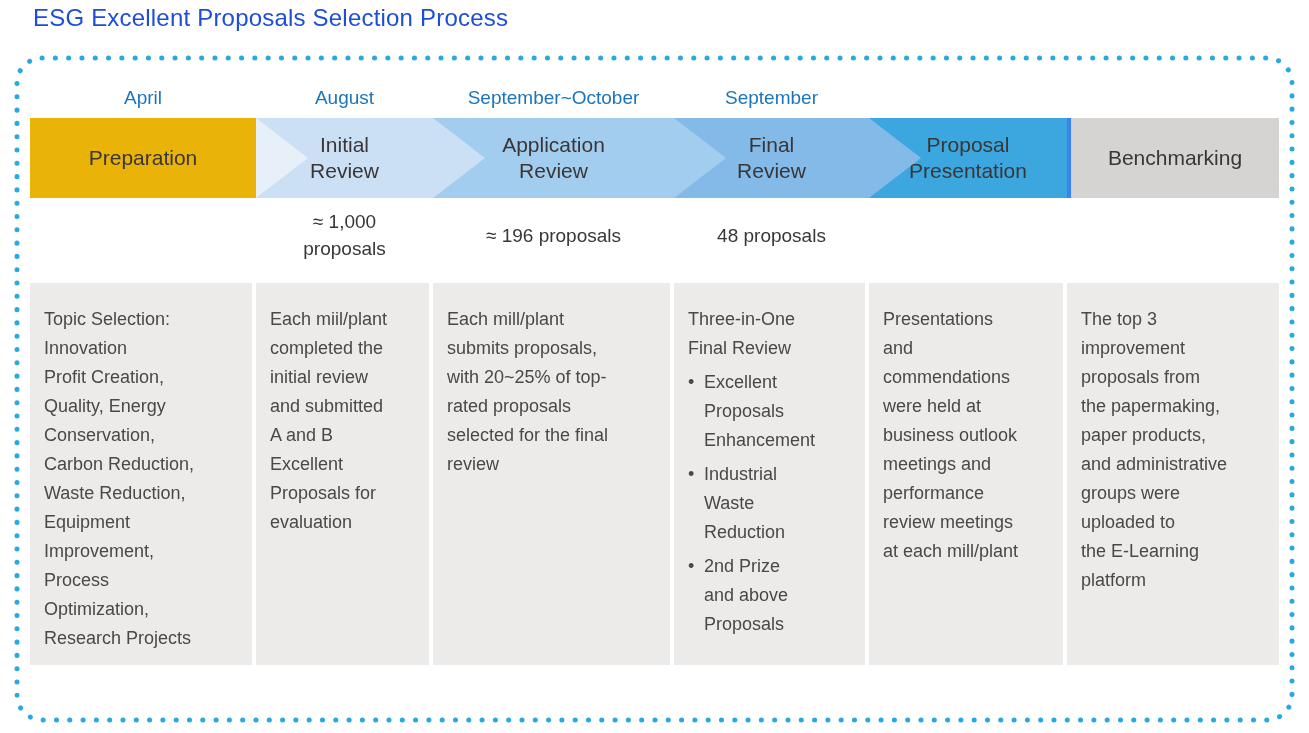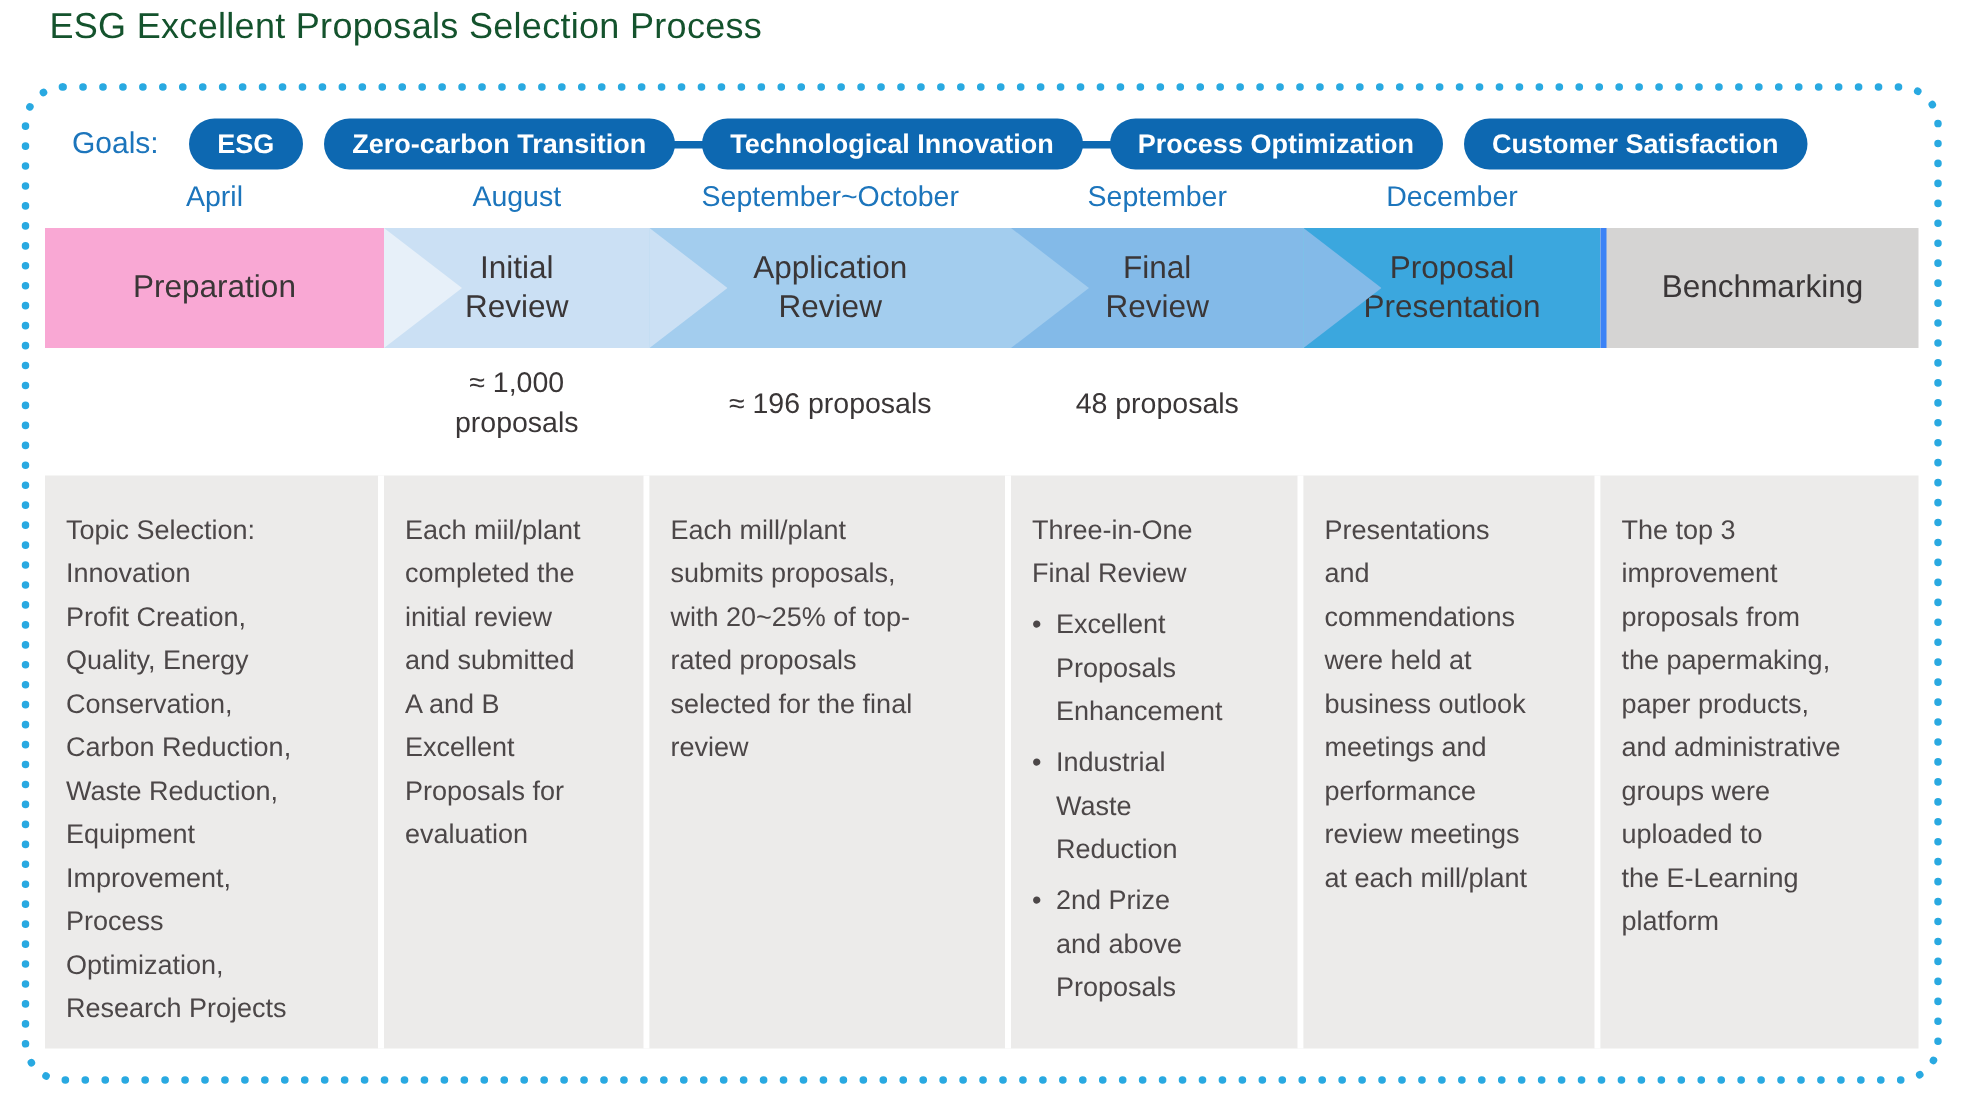--- a/index.html
+++ b/index.html
@@ -1,20 +1,20 @@
 <!DOCTYPE html>
 <html><head>
 <meta charset="utf-8">
 <style>
   * { margin: 0; padding: 0; box-sizing: border-box; }
   body { background: #ffffff; font-family: "Liberation Sans", sans-serif; }
   .page { position: relative; width: 1309px; height: 733px; background: #ffffff; overflow: hidden; }
 
   .title { position: absolute; left: 33px; top: 4px; font-size: 24px; font-weight: normal;
-           color: #14532d; letter-spacing: 0.2px; }
+           color: #1d4ed8; letter-spacing: 0.2px; }
 
   .panel { position: absolute; left: 14px; top: 55px; width: 1281px; height: 672px; }
   .dotted-border { position: absolute; left: 0; top: 0; width: 1281px; height: 672px; }
   .panel-inner { position: relative; padding: 24px 16px 0 16px; }
 
   
   .goals-row { display: flex; align-items: center; gap: 14px; padding-left: 18px; height: 34px; }
   .goals-label { font-size: 20px; color: #1c75bc; margin-right: 6px; white-space: nowrap; }
   .pill { display: flex; align-items: center; justify-content: center; height: 34px;
           border-radius: 17px; color: #ffffff; font-size: 18px; font-weight: bold;
@@ -56,42 +56,31 @@
 
   <div class="title">ESG Excellent Proposals Selection Process</div>
 
   <div class="panel">
     <svg class="dotted-border" viewBox="0 0 1281 672" xmlns="http://www.w3.org/2000/svg">
       <rect x="3" y="3" width="1275" height="662" rx="25" ry="25" fill="none" stroke="#29a9e1" stroke-width="5" stroke-linecap="round" stroke-dasharray="0.1 13.2"></rect>
     </svg>
 
     <div class="panel-inner">
 
-      <div class="goals-row">
-        <span class="goals-label">Goals:</span>
-        <span class="pill" style="background: rgb(13, 104, 177);">ESG</span>
-        <span class="pill" style="background: rgb(13, 104, 177);">Zero-carbon Transition</span>
-        <span class="connector" style="background: rgb(13, 104, 177);"></span>
-        <span class="pill" style="background: rgb(13, 104, 177);">Technological Innovation</span>
-        <span class="connector" style="background: rgb(13, 104, 177);"></span>
-        <span class="pill" style="background: rgb(13, 104, 177);">Process Optimization</span>
-        <span class="pill" style="background: rgb(13, 104, 177);">Customer Satisfaction</span>
-      </div>
 
       <div class="cols-grid months-row">
         <div class="month-cell">April</div>
         <div class="month-cell">August</div>
         <div class="month-cell">September~October</div>
         <div class="month-cell">September</div>
-        <div class="month-cell">December</div>
         <div class="month-cell"></div>
       </div>
 
       <div class="cols-grid band">
-        <div class="stage" style="background: #f9a8d4;">
+        <div class="stage" style="background: #eab308;">
           <span class="stage-label">Preparation</span>
           <span class="stage-arrow" style="background: rgb(231, 240, 249);"></span>
         </div>
         <div class="stage" style="background: rgb(203, 224, 244);">
           <span class="stage-label">Initial
 Review</span>
           <span class="stage-arrow" style="background: rgb(203, 224, 244);"></span>
         </div>
         <div class="stage" style="background: rgb(163, 205, 238);">
           <span class="stage-label">Application

